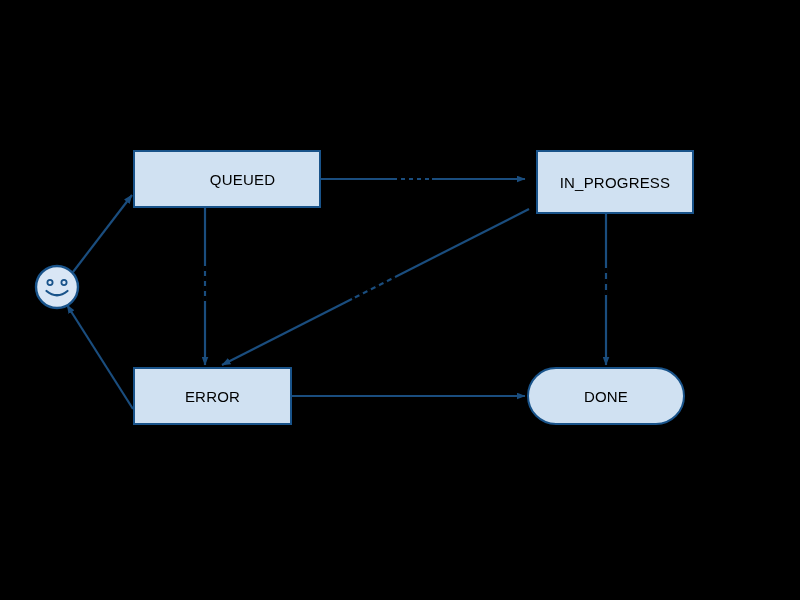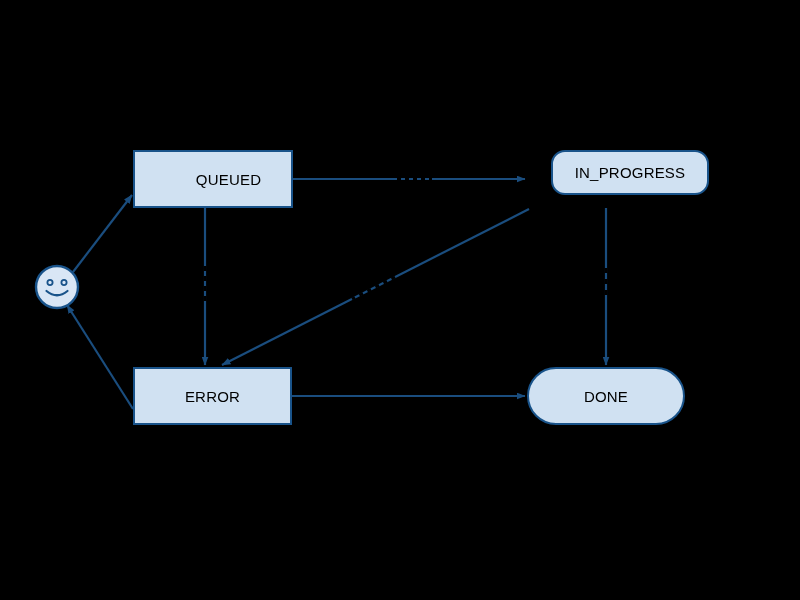--- a/index.html
+++ b/index.html
@@ -92,25 +92,25 @@
     </g>
   </svg>
 
   <svg id="start-node" viewBox="0 0 46 46" xmlns="http://www.w3.org/2000/svg">
     <circle cx="23" cy="23" r="21" fill="#d9e6f5" stroke="#19538a" stroke-width="2.4"></circle>
     <circle cx="16" cy="18.5" r="2.6" fill="none" stroke="#19538a" stroke-width="1.8"></circle>
     <circle cx="30" cy="18.5" r="2.6" fill="none" stroke="#19538a" stroke-width="1.8"></circle>
     <path d="M 12.5 27 Q 23 35.5 33.5 27" fill="none" stroke="#19538a" stroke-width="2.2" stroke-linecap="round"></path>
   </svg>
 
-  <div class="state-node" style="left:133px; top:150px; width:160px; height:58px;padding-left:31px;">
+  <div class="state-node" style="left:133px; top:150px; width:188px; height:58px;padding-left:31px;">
     <span class="state-label">QUEUED</span>
   </div>
 
-  <div class="state-node" style="left:551px; top:150px; width:158px; height:45px;border-radius:14px;">
+  <div class="state-node" style="left:536px; top:150px; width:158px; height:64px;">
     <span class="state-label">IN_PROGRESS</span>
   </div>
 
   <div class="state-node" style="left:133px; top:367px; width:159px; height:58px;">
     <span class="state-label">ERROR</span>
   </div>
 
   <div class="state-node" style="left:527px; top:367px; width:158px; height:58px;border-radius:29px;">
     <span class="state-label">DONE</span>
   </div>

